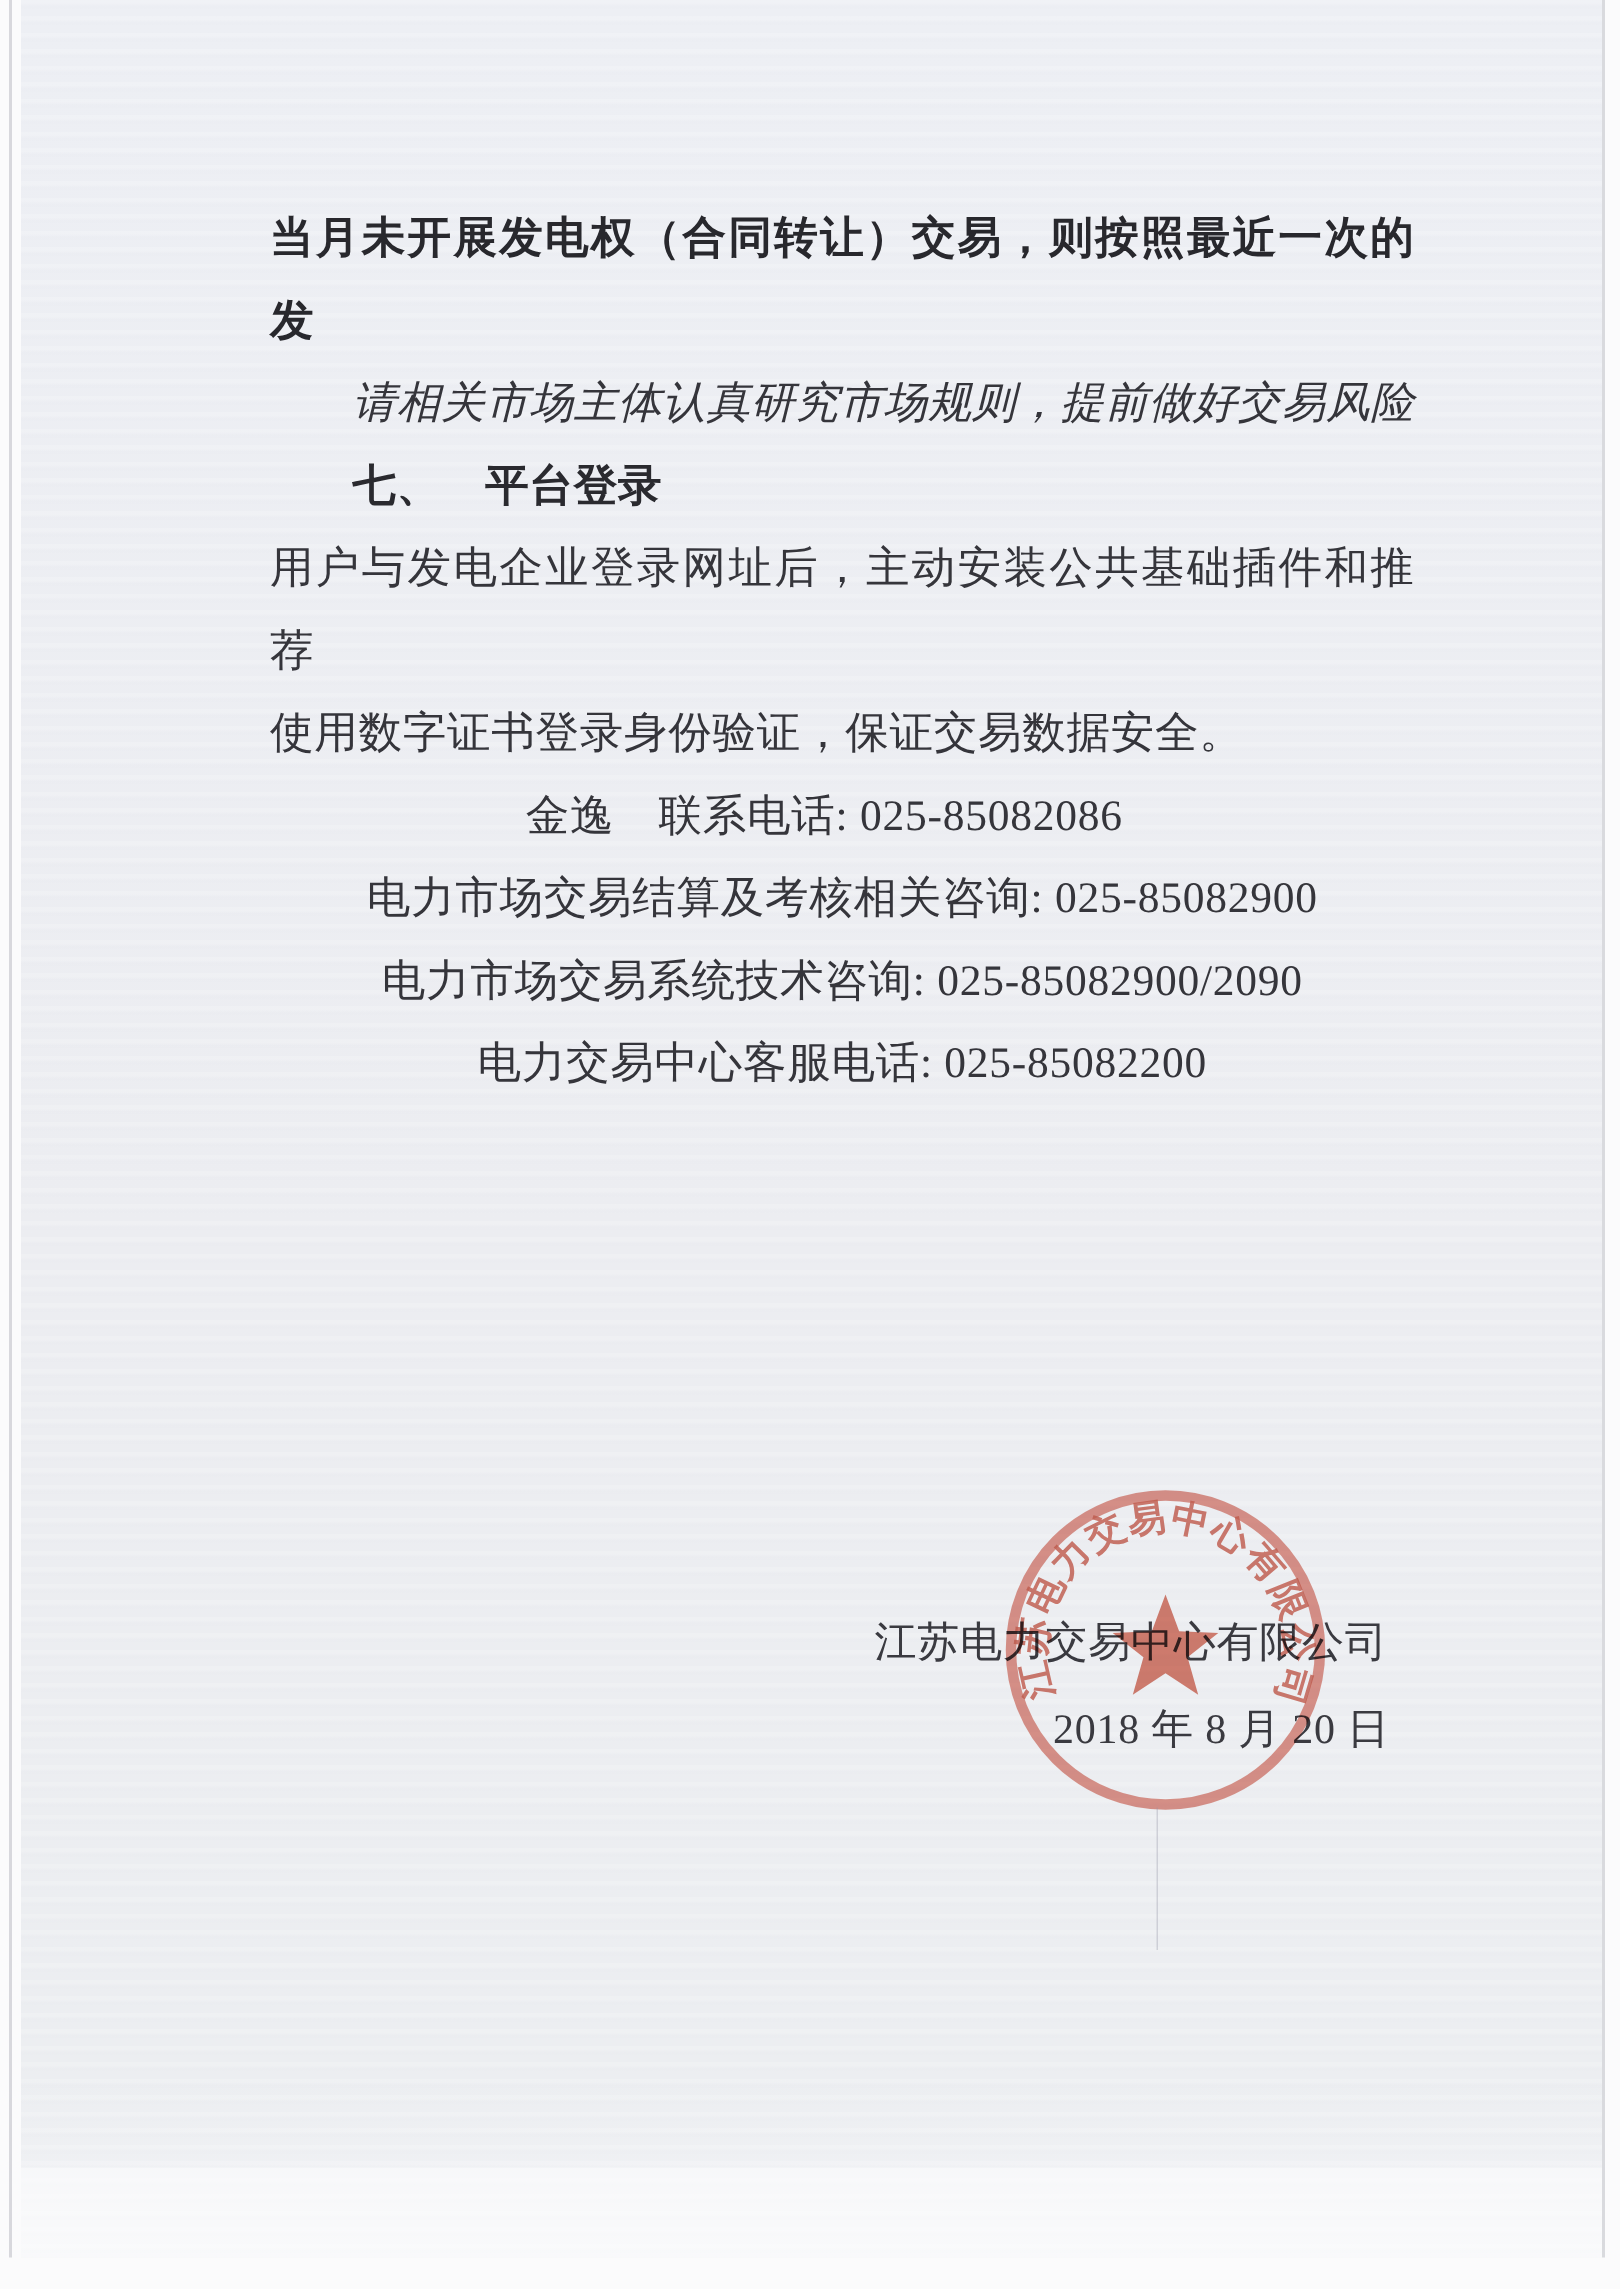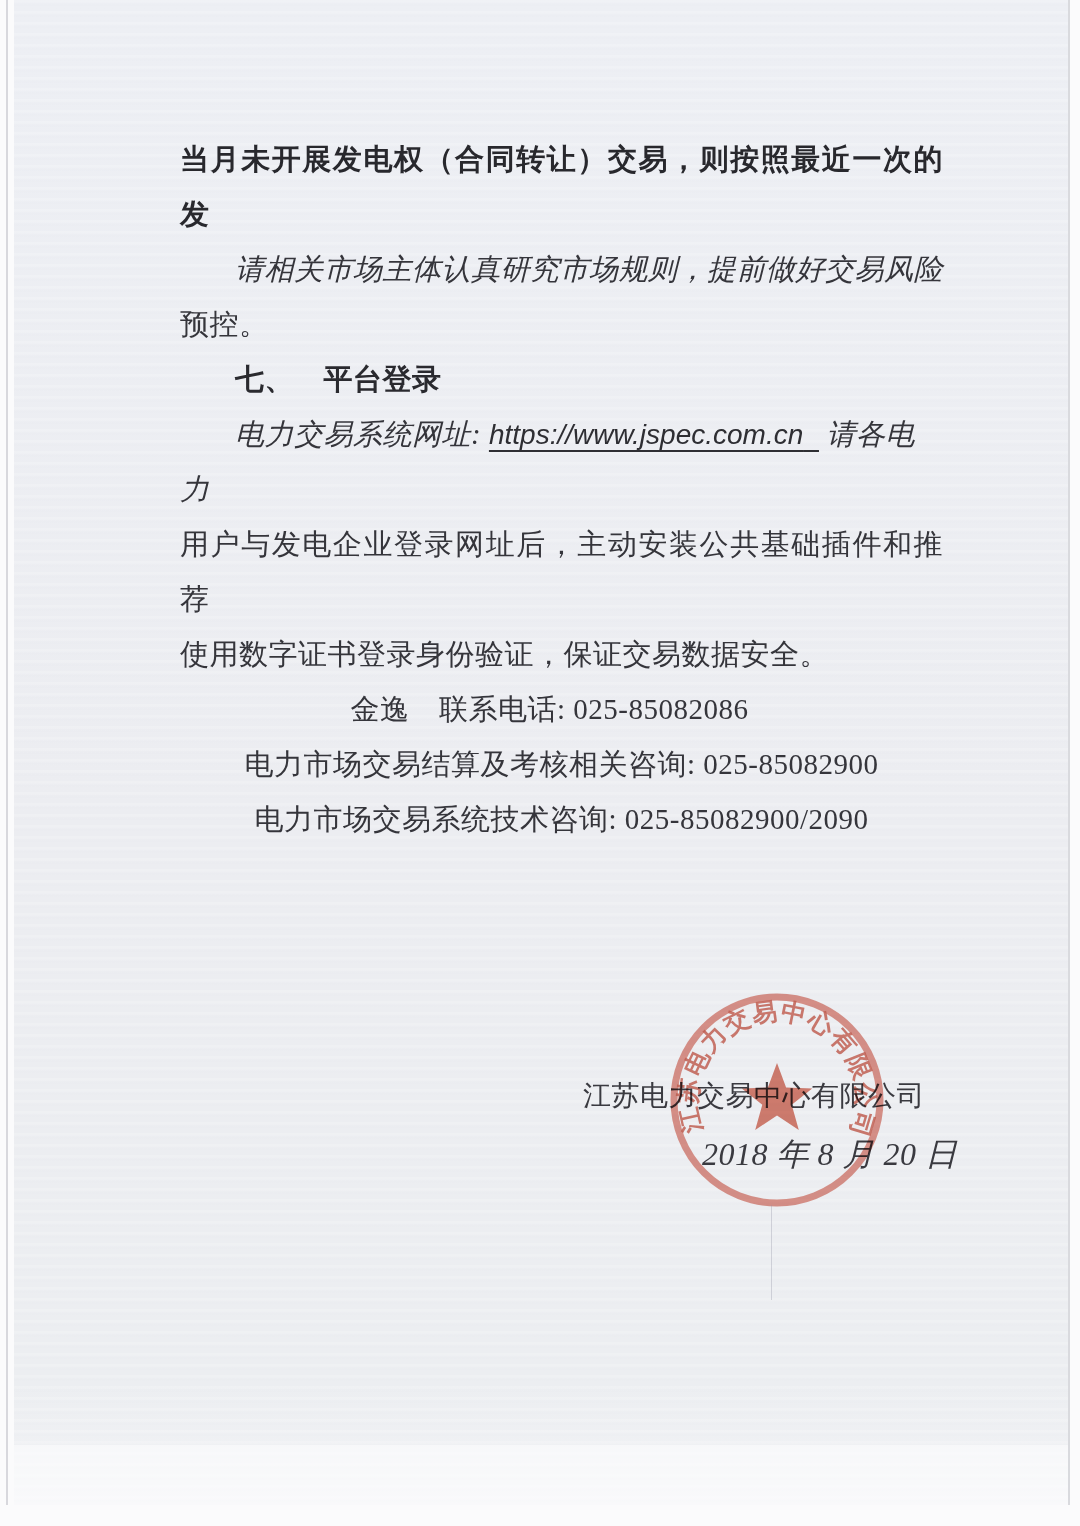--- a/index.html
+++ b/index.html
@@ -47,21 +47,21 @@
     color:#2e2e33;font-weight:500;
   }
   .url::after{content:"\00a0\00a0";text-decoration:underline;}
 
   .sig-company{
     position:absolute;left:569px;top:1078px;line-height:36px;
     font-size:28px;letter-spacing:.5px;color:#3a3a40;white-space:nowrap;
   }
   .sig-date{
     position:absolute;left:688px;top:1136px;line-height:36px;
-    font-size:32px;letter-spacing:.5px;color:#3a3a40;white-space:nowrap;font-style:italic;
+    font-size:28px;letter-spacing:.5px;color:#3a3a40;white-space:nowrap;
   }
   .stamp{
     position:absolute;left:648px;top:985px;width:230px;height:230px;
     mix-blend-mode:multiply;opacity:.9;
   }
   .stamp text{
     font-family:"Liberation Serif","DejaVu Serif",serif;
     font-size:25px;letter-spacing:1.5px;font-weight:bold;
   }
 </style>
@@ -70,32 +70,31 @@
 
 <div class="page">
   <div class="edge-line-left"></div>
 
   <div class="paper">
     <div class="lightband"></div>
 
     <div class="body-text">
       <p class="hei just">当月未开展发电权（合同转让）交易，则按照最近一次的发</p>
       <p class="fs just indent">请相关市场主体认真研究市场规则，提前做好交易风险</p>
-      <p class="fs">预控。</p>
 
       <p class="heading mt12">七、　平台登录</p>
 
-      <p class="fs indent mt8"><span>电力交易系统网址: </span><span class="url">https://www.jspec.com.cn</span><span> 请各电力</span></p>
       <p class="fs just">用户与发电企业登录网址后，主动安装公共基础插件和推荐</p>
       <p class="fs">使用数字证书登录身份验证，保证交易数据安全。</p>
 
 
       <p class="fs right">金逸　联系电话: 025-85082086</p>
       <p class="fs ls15">电力市场交易结算及考核相关咨询: 025-85082900</p>
       <p class="fs ls15 mtm6">电力市场交易系统技术咨询: 025-85082900/2090</p>
+      <p class="fs ls15 mtm5">电力交易中心客服电话: 025-85082200</p>
     </div>
 
     <div class="sig-company">江苏电力交易中心有限公司</div>
     <div class="sig-date">2018 年 8 月 20 日</div>
 
     <svg class="stamp" viewBox="0 0 230 230" aria-hidden="true">
       <circle cx="115" cy="115" r="103" fill="none" stroke="#d4604f" stroke-width="7" opacity="0.72"></circle>
       <polygon points="115,78 124.1,102.5 150.2,103.6 129.7,119.8 136.8,144.9 115,130.5 93.2,144.9 100.3,119.8 79.8,103.6 105.9,102.5" fill="#cf5a47" opacity="0.85"></polygon>
       <defs>
         <path id="seal-arc" d="M 42.5 148.8 A 80 80 0 1 1 187.5 148.8" fill="none"></path>

